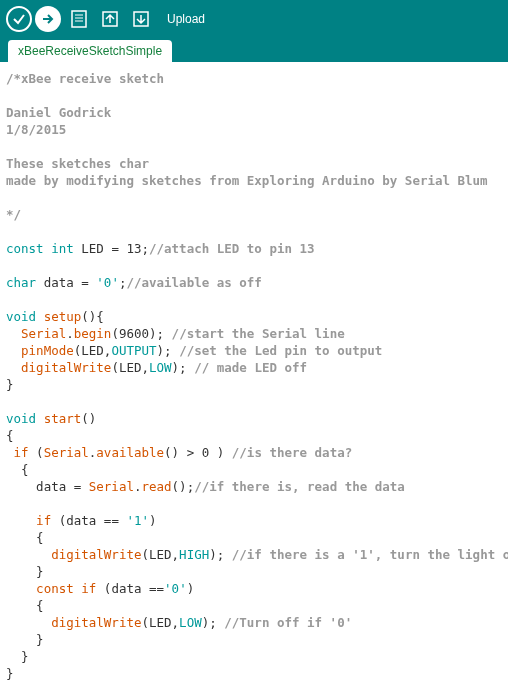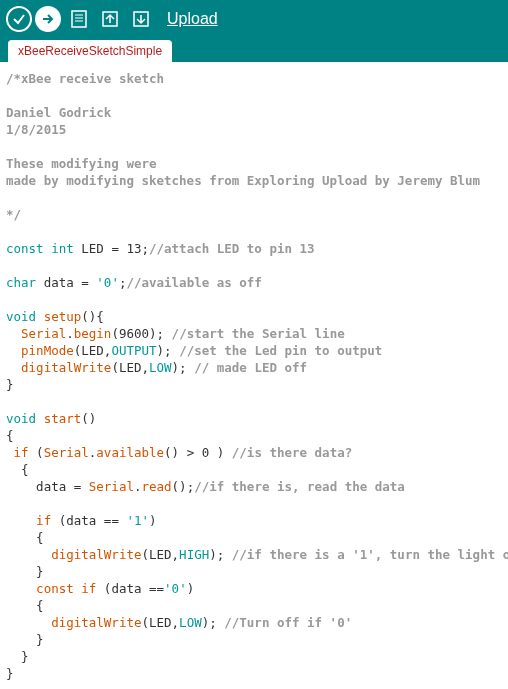--- a/index.html
+++ b/index.html
@@ -36,38 +36,37 @@
     height: 26px;
     display: flex;
     align-items: center;
     justify-content: center;
     cursor: pointer;
     margin-left: 2px;
   }
   .tool-label {
     color: #fff;
     font-family: Arial, sans-serif;
-    font-size: 16px;
+    font-size: 12px;
     margin-left: 10px;
-    text-decoration: underline;
   }
   .tabbar {
     background: #008184;
     height: 24px;
     display: flex;
     align-items: flex-end;
     padding: 0 8px;
   }
   .tab {
     background: #fff;
     border-radius: 4px 4px 0 0;
     padding: 4px 10px;
     font-family: Arial, sans-serif;
     font-size: 12px;
-    color: #b91c1c;
+    color: #15803d;
     cursor: pointer;
   }
   .editor {
     background: #fff;
     padding: 8px 6px;
     font-size: 12.5px;
     line-height: 17px;
     white-space: pre;
     color: #333;
     font-family: Consolas, Monaco, monospace;
@@ -113,22 +112,22 @@
 
 <div class="tabbar">
   <div class="tab">xBeeReceiveSketchSimple</div>
 </div>
 
 <div class="editor"><span class="c-gray">/*xBee receive sketch</span>
 <span></span>
 <span class="c-gray">Daniel Godrick</span>
 <span class="c-gray">1/8/2015</span>
 <span></span>
-<span class="c-gray">These modifying were</span>
-<span class="c-gray">made by modifying sketches from Exploring Upload by Jeremy Blum</span>
+<span class="c-gray">These sketches char</span>
+<span class="c-gray">made by modifying sketches from Exploring Arduino by Serial Blum</span>
 <span></span>
 <span class="c-gray">*/</span>
 <span></span>
 <span><span class="c-teal">const</span><span> </span><span class="c-teal">int</span><span> LED = 13;</span><span class="c-gray">//attach LED to pin 13</span></span>
 <span></span>
 <span><span class="c-teal">char</span><span> data = </span><span class="c-teal">'0'</span><span>;</span><span class="c-gray">//available as off</span></span>
 <span></span>
 <span><span class="c-teal">void</span><span> </span><span class="c-orange">setup</span><span>(){</span></span>
 <span><span>  </span><span class="c-orange">Serial</span><span>.</span><span class="c-orange">begin</span><span>(9600); </span><span class="c-gray">//start the Serial line</span></span>
 <span><span>  </span><span class="c-orange">pinMode</span><span>(LED,</span><span class="c-teal">OUTPUT</span><span>); </span><span class="c-gray">//set the Led pin to output</span></span>

